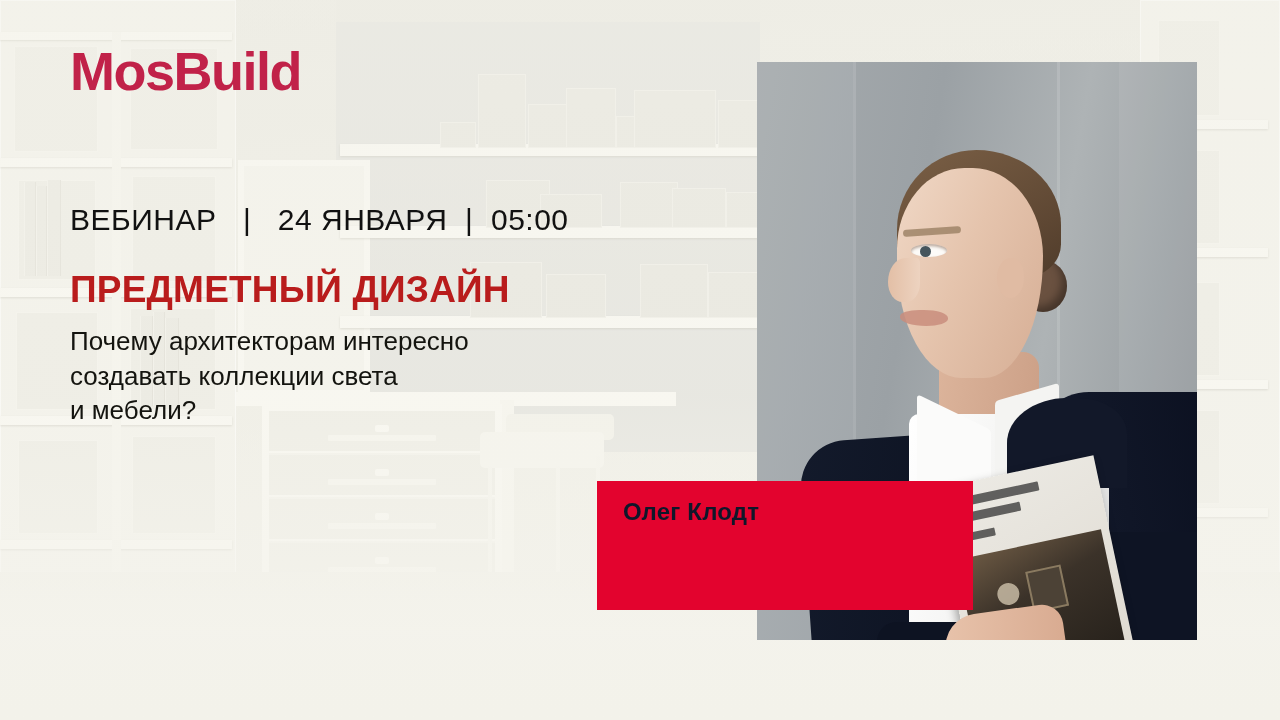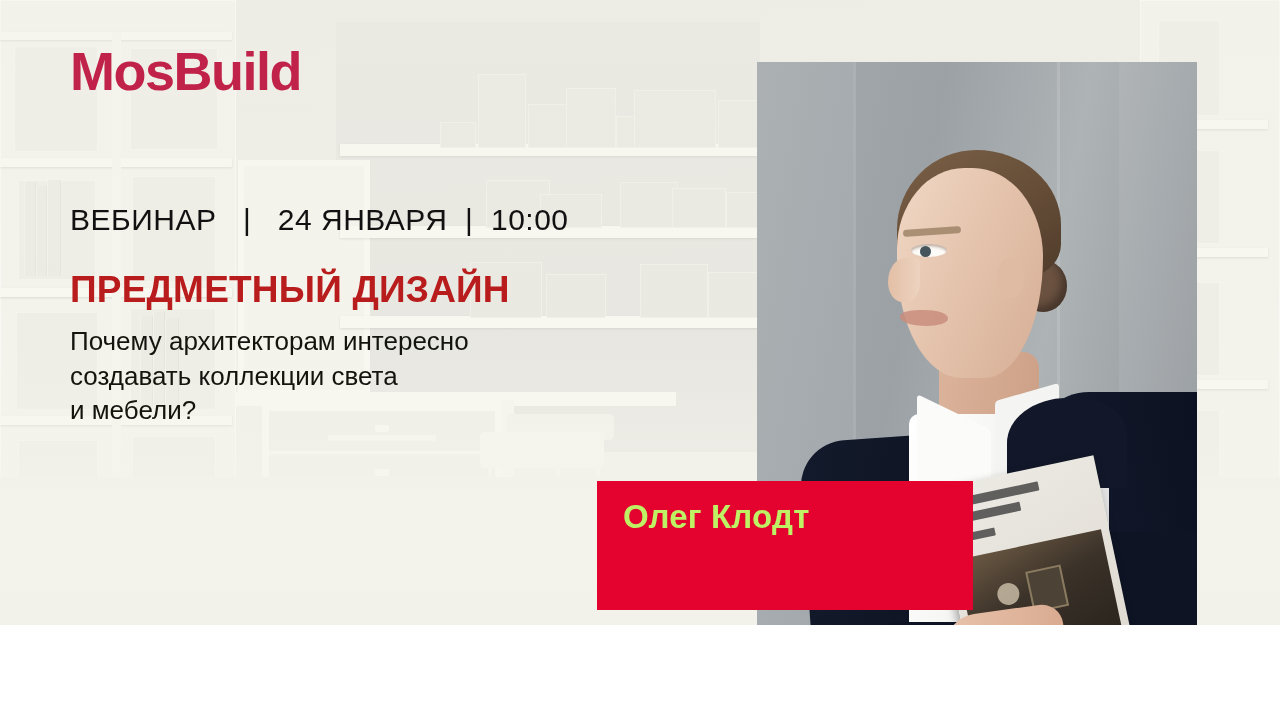--- a/index.html
+++ b/index.html
@@ -3,21 +3,21 @@
 <meta charset="utf-8">
 <style>
   html, body {
     margin: 0;
     padding: 0;
     background: #ffffff;
   }
   .slide {
     position: relative;
     width: 1280px;
-    height: 625px;
+    height: 720px;
     overflow: hidden;
     background: #efeee6;
     font-family: "Liberation Sans", sans-serif;
   }
 
   
   .bg {
     position: absolute;
     inset: 0;
     background: linear-gradient(175deg, #e9e8e0 0%, #efeee6 45%, #f2f1e9 100%);
@@ -394,22 +394,22 @@
   .speaker-card {
     position: absolute;
     left: 597px; top: 481px;
     width: 376px; height: 129px;
     background: #e3032e;
     z-index: 30;
     box-sizing: border-box;
     padding: 18px 0 0 26px;
   }
   .speaker-name {
-    color: #bef264;
-    font-size: 33px;
+    color: #0f172a;
+    font-size: 24px;
     font-weight: bold;
     line-height: 1.08;
     letter-spacing: .2px;
   }
   .speaker-role {
     margin-top: 8px;
     color: #ffffff;
     font-size: 17px;
     line-height: 1.38;
     white-space: pre-line;
@@ -500,21 +500,21 @@
     <div class="stool-leg" style="left:596px;top:456px;height:120px;"></div>
 
     <div class="bg-floor"></div>
     <div class="bg-fade"></div>
   </div>
 
   <div class="logo">
     <div class="logo-word">MosBuild</div>
   </div>
 
-  <div class="meta-line">ВЕБИНАР   |   24 ЯНВАРЯ  |  10:00</div>
+  <div class="meta-line">ВЕБИНАР   |   24 ЯНВАРЯ  |  05:00</div>
   <div class="headline">ПРЕДМЕТНЫЙ ДИЗАЙН</div>
   <div class="subhead">Почему архитекторам интересно
 создавать коллекции света
 и мебели?</div>
 
   <div class="photo">
     <div class="photo-wall"></div>
     <div class="photo-wall-panel" style="left:0;width:96px;"></div>
     <div class="photo-wall-seam" style="left:96px;"></div>
     <div class="photo-wall-seam" style="left:300px;"></div>

